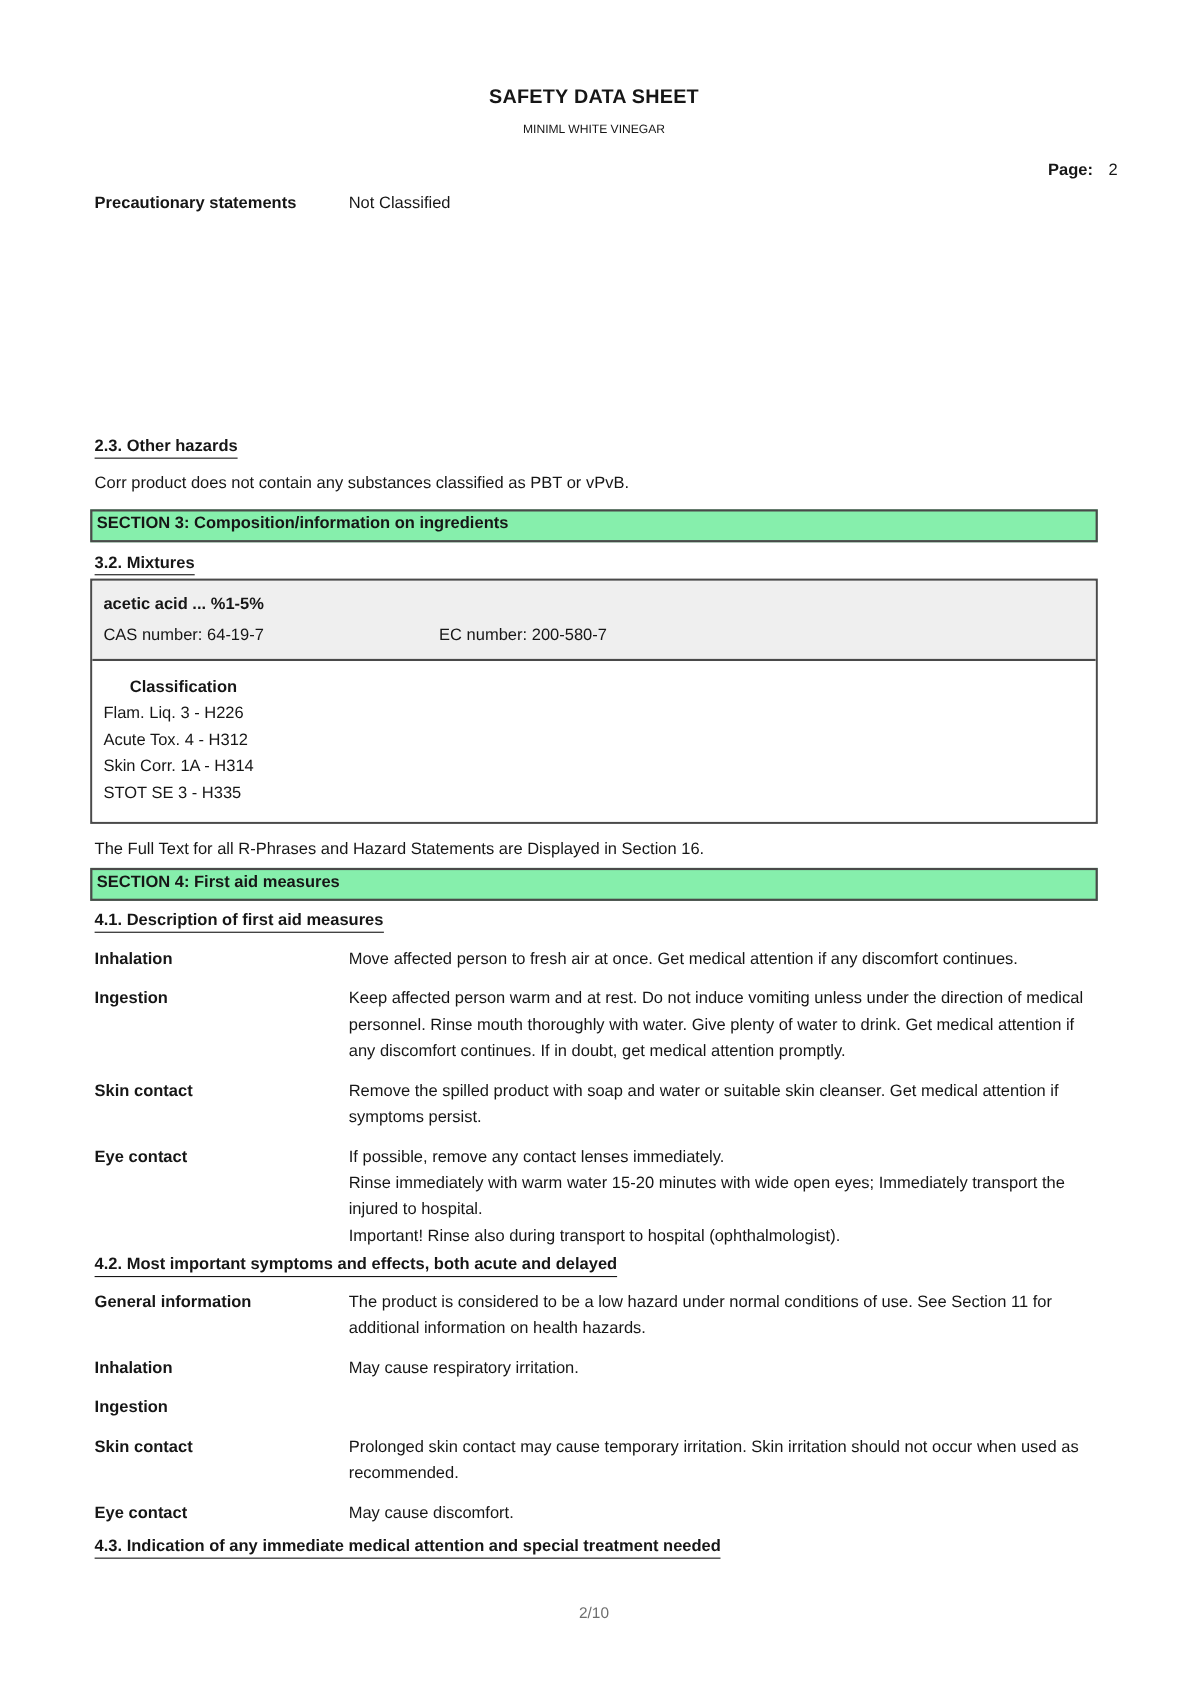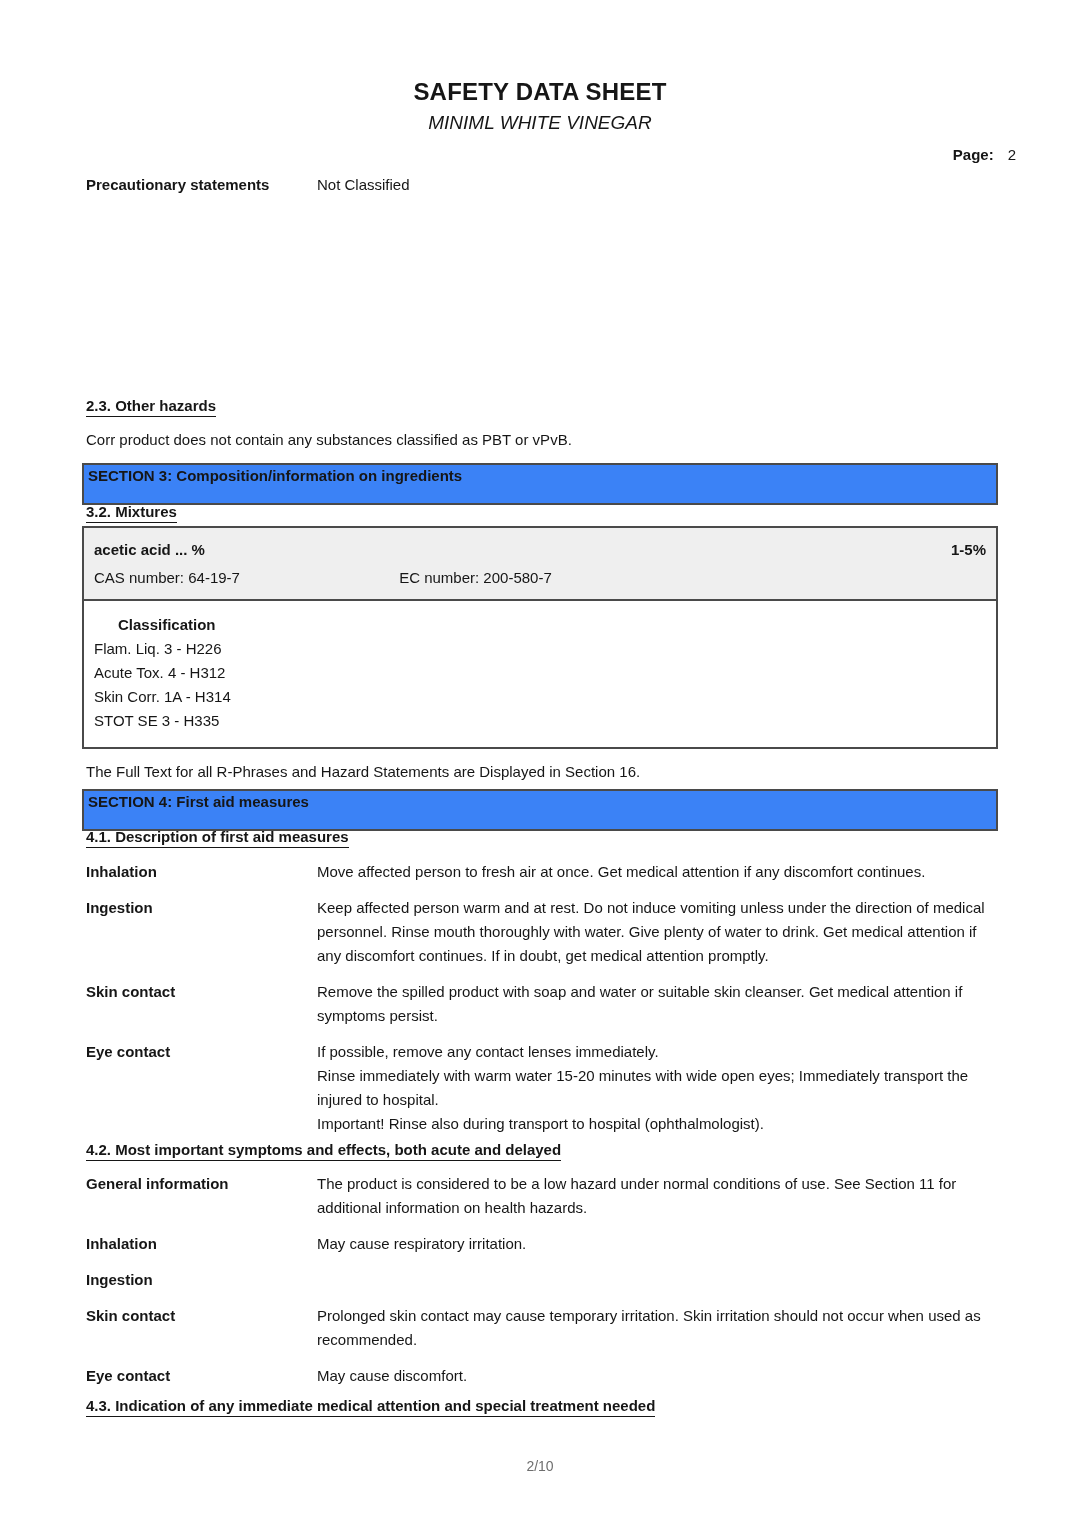--- a/index.html
+++ b/index.html
@@ -10,57 +10,57 @@
     height: 1528px;
     background: #ffffff;
     font-family: "Liberation Sans", "DejaVu Sans", sans-serif;
     font-size: 15px;
     color: #161616;
     overflow: hidden;
   }
   .abs { position: absolute; }
   .bold { font-weight: bold; padding-left: 24px; }
   .center { left: 0; width: 1080px; text-align: center; }
-  .doc-title { font-size: 24px; font-weight: bold; letter-spacing: .2px; }
-  .doc-subtitle { font-size: 19px; font-style: italic; }
+  .doc-title { font-size: 18px; font-weight: bold; letter-spacing: .2px; }
+  .doc-subtitle { font-size: 11px; }
   .page-line { display: flex; gap: 14px; align-items: baseline; }
   .kv-row { left: 86px; width: 912px; display: flex; }
   .kv-label { width: 231px; font-weight: bold; flex: 0 0 231px; }
   .kv-value { flex: 1; }
   .subheading {
     left: 86px;
     font-weight: bold;
   }
   .subheading span {
     display: inline-block;
     padding-bottom: 2px;
     border-bottom: 1.5px solid #161616;
   }
   .body-text { left: 86px; width: 912px; line-height: 24px; }
   .section-bar {
     left: 82px;
     width: 916px;
-    height: 42px;
-    background: #3b82f6;
+    height: 30px;
+    background: #86efac;
     border: 2px solid #4a4a4a;
     font-weight: bold;
     line-height: 22px;
     padding-left: 4px;
   }
   .ingredient-table {
     left: 82px;
     width: 916px;
     border: 2px solid #4a4a4a;
   }
   .ingredient-head {
     background: #efefef;
     padding: 13px 10px 13px 10px;
     border-bottom: 2px solid #4a4a4a;
   }
-  .ingredient-name-row { display: flex; justify-content: space-between; font-weight: bold; }
+  .ingredient-name-row { display: flex; font-weight: bold; }
   .ingredient-ids { margin-top: 11px; }
   .ingredient-cas { display: inline-block; width: 301px; }
   .classification-body { background: #ffffff; padding: 12px 10px 14px 10px; line-height: 24px; }
   .dl-rows { left: 86px; width: 912px; }
   .dl-row { display: flex; margin-bottom: 12px; }
   .dl-label { flex: 0 0 231px; font-weight: bold; line-height: 24px; }
   .dl-text { flex: 1; line-height: 24px; max-width: 670px; }
   .preline { white-space: pre-line; }
   .footer-page { color: #6e6e6e; font-size: 14px; }
 </style>

